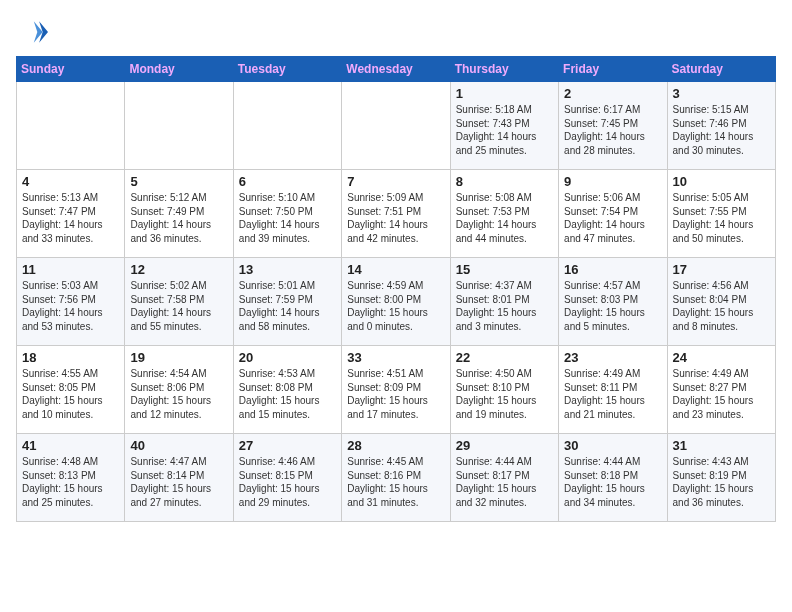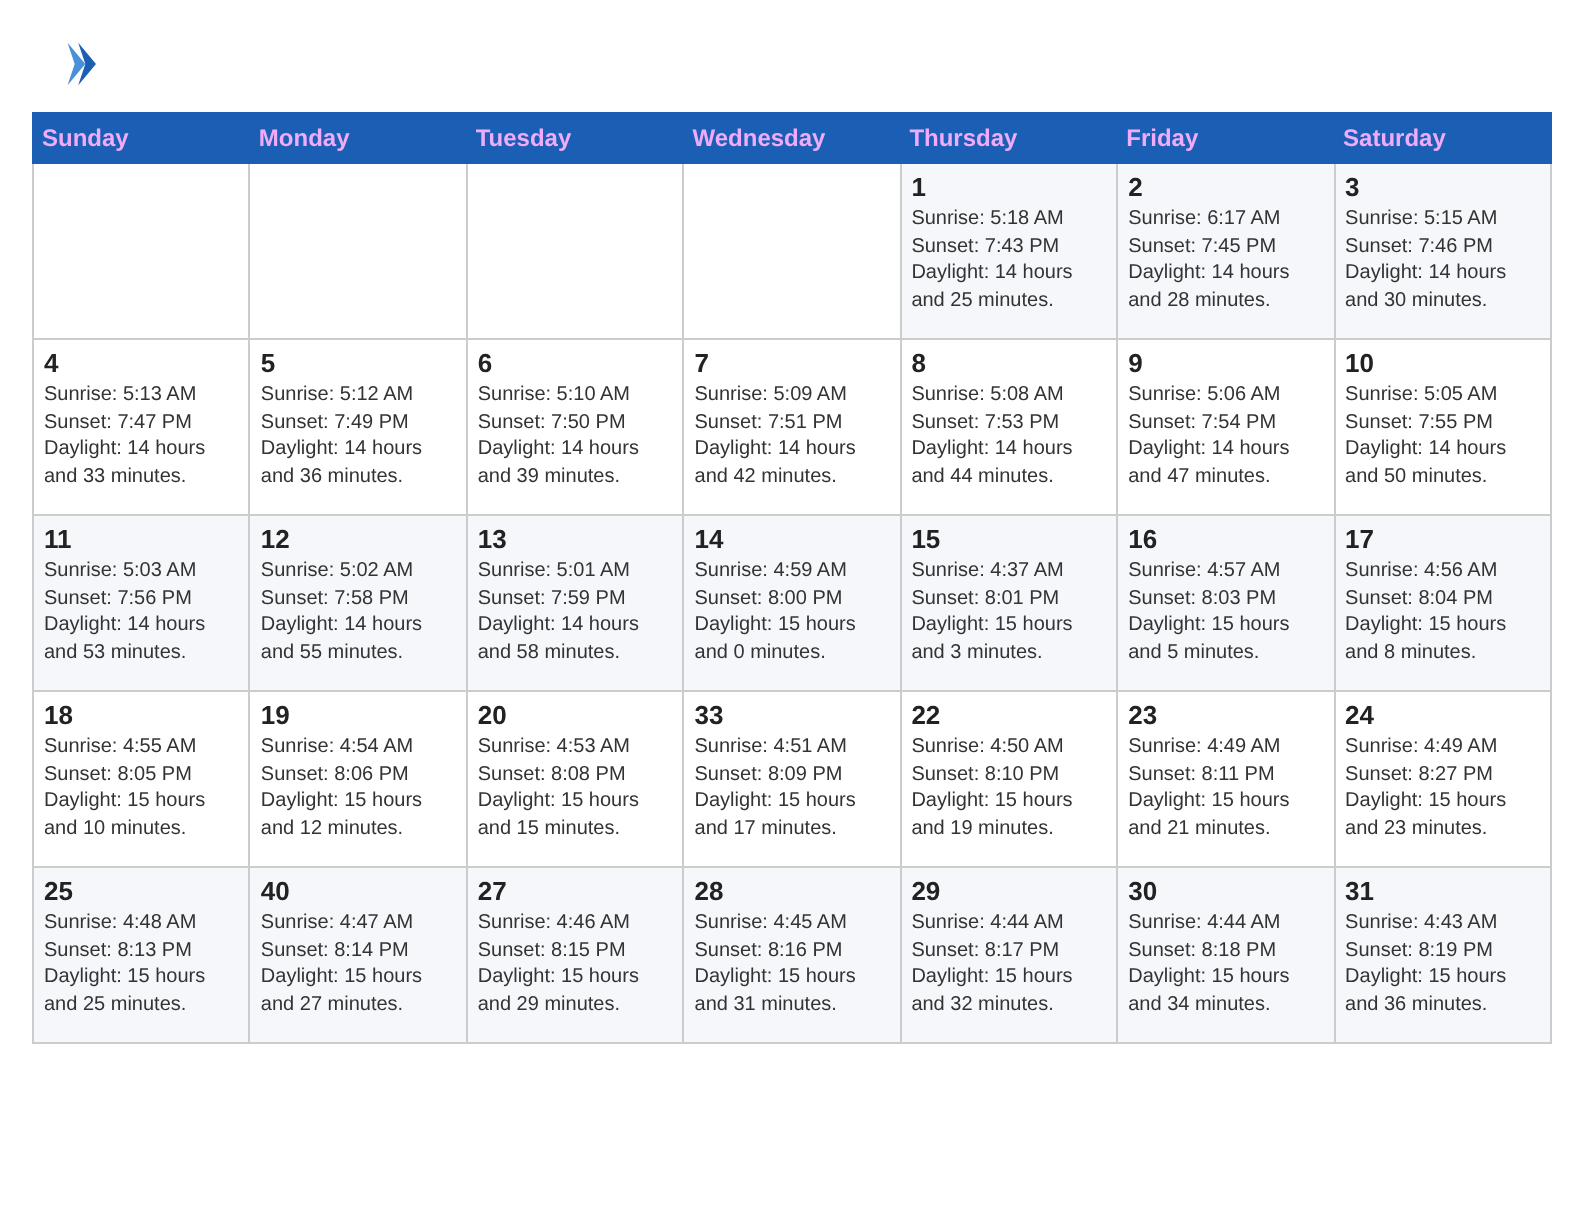--- a/index.html
+++ b/index.html
@@ -302,21 +302,21 @@
         <td>
           <div class="day-num">24</div>
           <div class="cell-text">Sunrise: 4:49 AM
 Sunset: 8:27 PM
 Daylight: 15 hours
 and 23 minutes.</div>
         </td>
       </tr>
       <tr>
         <td>
-          <div class="day-num">25</div>
+          <div class="day-num">41</div>
           <div class="cell-text">Sunrise: 4:48 AM
 Sunset: 8:13 PM
 Daylight: 15 hours
 and 25 minutes.</div>
         </td>
         <td>
           <div class="day-num">40</div>
           <div class="cell-text">Sunrise: 4:47 AM
 Sunset: 8:14 PM
 Daylight: 15 hours

